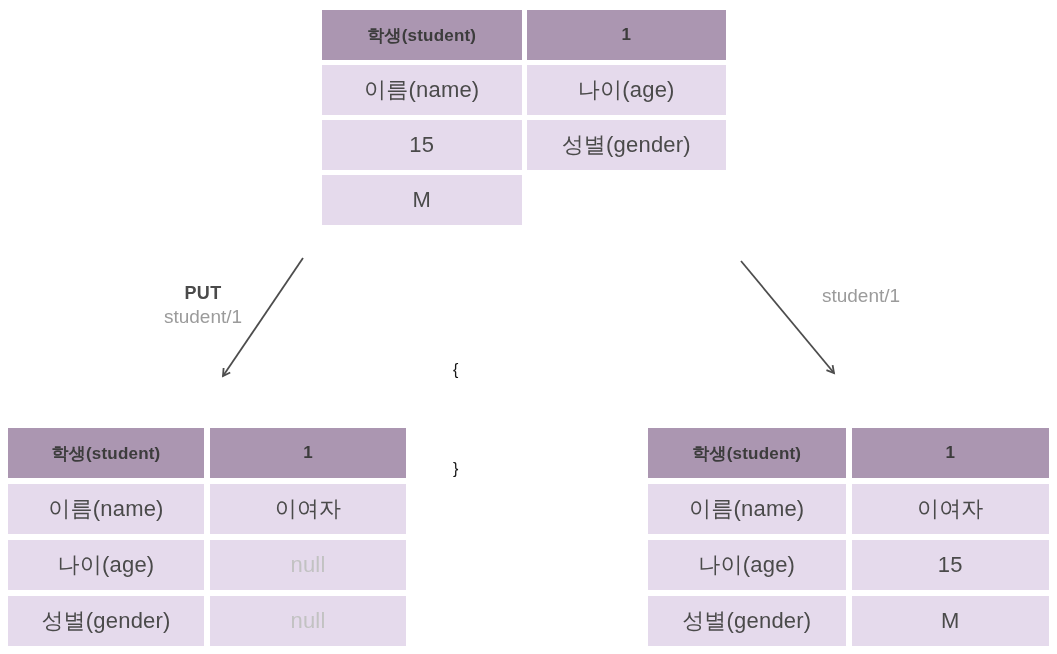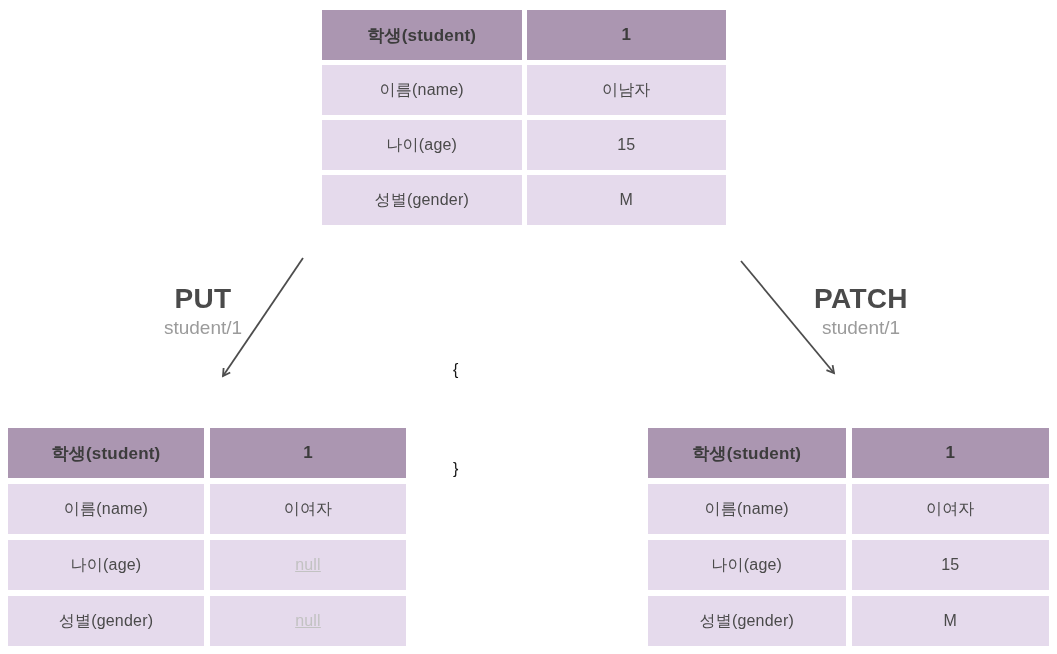--- a/index.html
+++ b/index.html
@@ -36,37 +36,37 @@
   }
   .tbl.top{gap:5px;}
   .tbl.bottom{gap:6px;}
   .cell{
     height:50px;
     display:flex;
     align-items:center;
     justify-content:center;
     background:var(--cell-bg);
     color:var(--cell-text);
-    font-size:16px;
+    font-size:22px;
     letter-spacing:.2px;
   }
   .cell.head{
     background:var(--header-bg);
     color:var(--header-text);
     font-weight:bold;
     font-size:17px;
   }
-  .cell.muted{color:var(--null-text);text-decoration:underline;}
+  .cell.muted{color:var(--null-text);}
   .method-label{
     position:absolute;
     width:124px;
     text-align:center;
   }
   .method-label .method{
-    font-size:28px;
+    font-size:18px;
     font-weight:bold;
     color:var(--method-text);
     letter-spacing:.3px;
   }
   .method-label .path{
     margin-top:2px;
     font-size:19px;
     color:var(--path-text);
   }
   .json-block{
@@ -90,39 +90,37 @@
       </marker>
     </defs>
     <line x1="303" y1="258" x2="223" y2="376" stroke="#4d4d4d" stroke-width="1.8" marker-end="url(#ah)"></line>
     <line x1="741" y1="261" x2="834" y2="373" stroke="#4d4d4d" stroke-width="1.8" marker-end="url(#ah)"></line>
   </svg>
 
   <div class="tbl top" style="left:322px;top:10px;width:404px;">
     <div class="cell head">학생(student)</div>
     <div class="cell head">1</div>
     <div class="cell">이름(name)</div>
-    <div class="cell">이남자</div>
     <div class="cell">나이(age)</div>
     <div class="cell">15</div>
     <div class="cell">성별(gender)</div>
     <div class="cell">M</div>
   </div>
 
   <div class="method-label" style="left:141px;top:283px;">
     <div class="method">PUT</div>
     <div class="path">student/1</div>
   </div>
 
   <div class="json-block" style="left:453px;top:287px;">
     <div>{</div>
     <div>}</div>
   </div>
 
   <div class="method-label" style="left:799px;top:283px;">
-    <div class="method">PATCH</div>
     <div class="path">student/1</div>
   </div>
 
   <div class="tbl bottom" style="left:8px;top:428px;width:398px;">
     <div class="cell head">학생(student)</div>
     <div class="cell head">1</div>
     <div class="cell">이름(name)</div>
     <div class="cell">이여자</div>
     <div class="cell">나이(age)</div>
     <div class="cell muted">null</div>

